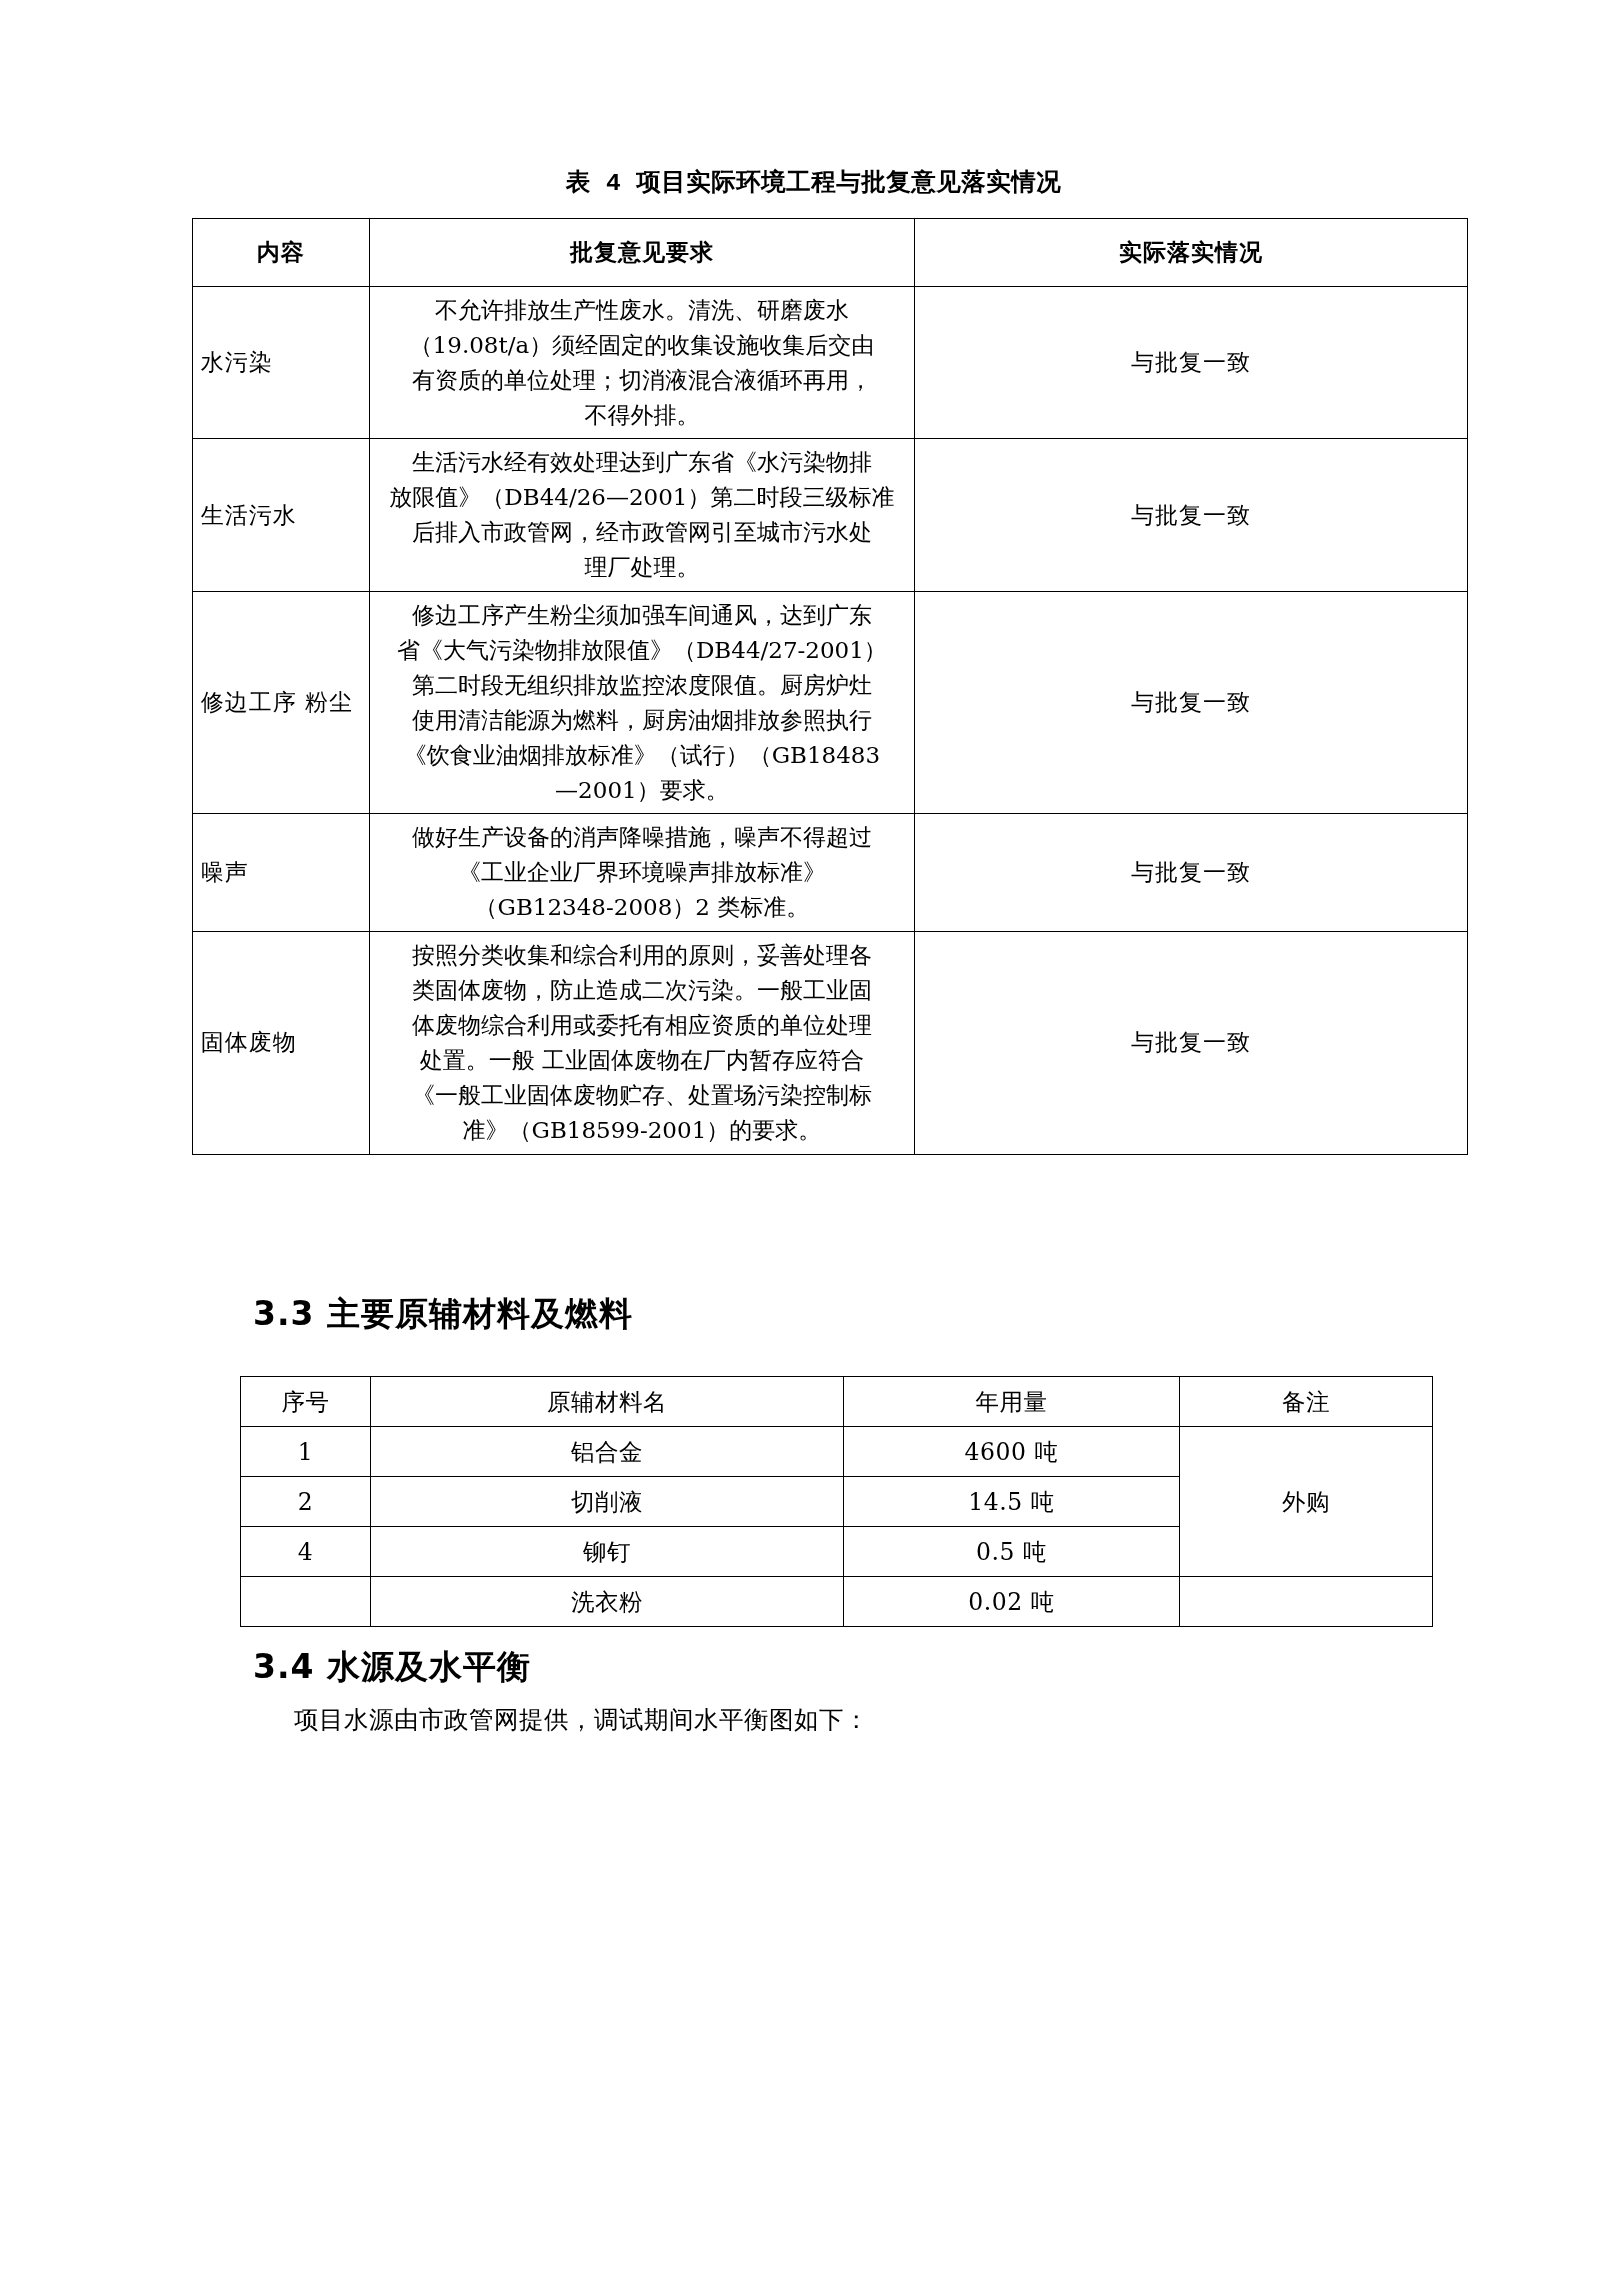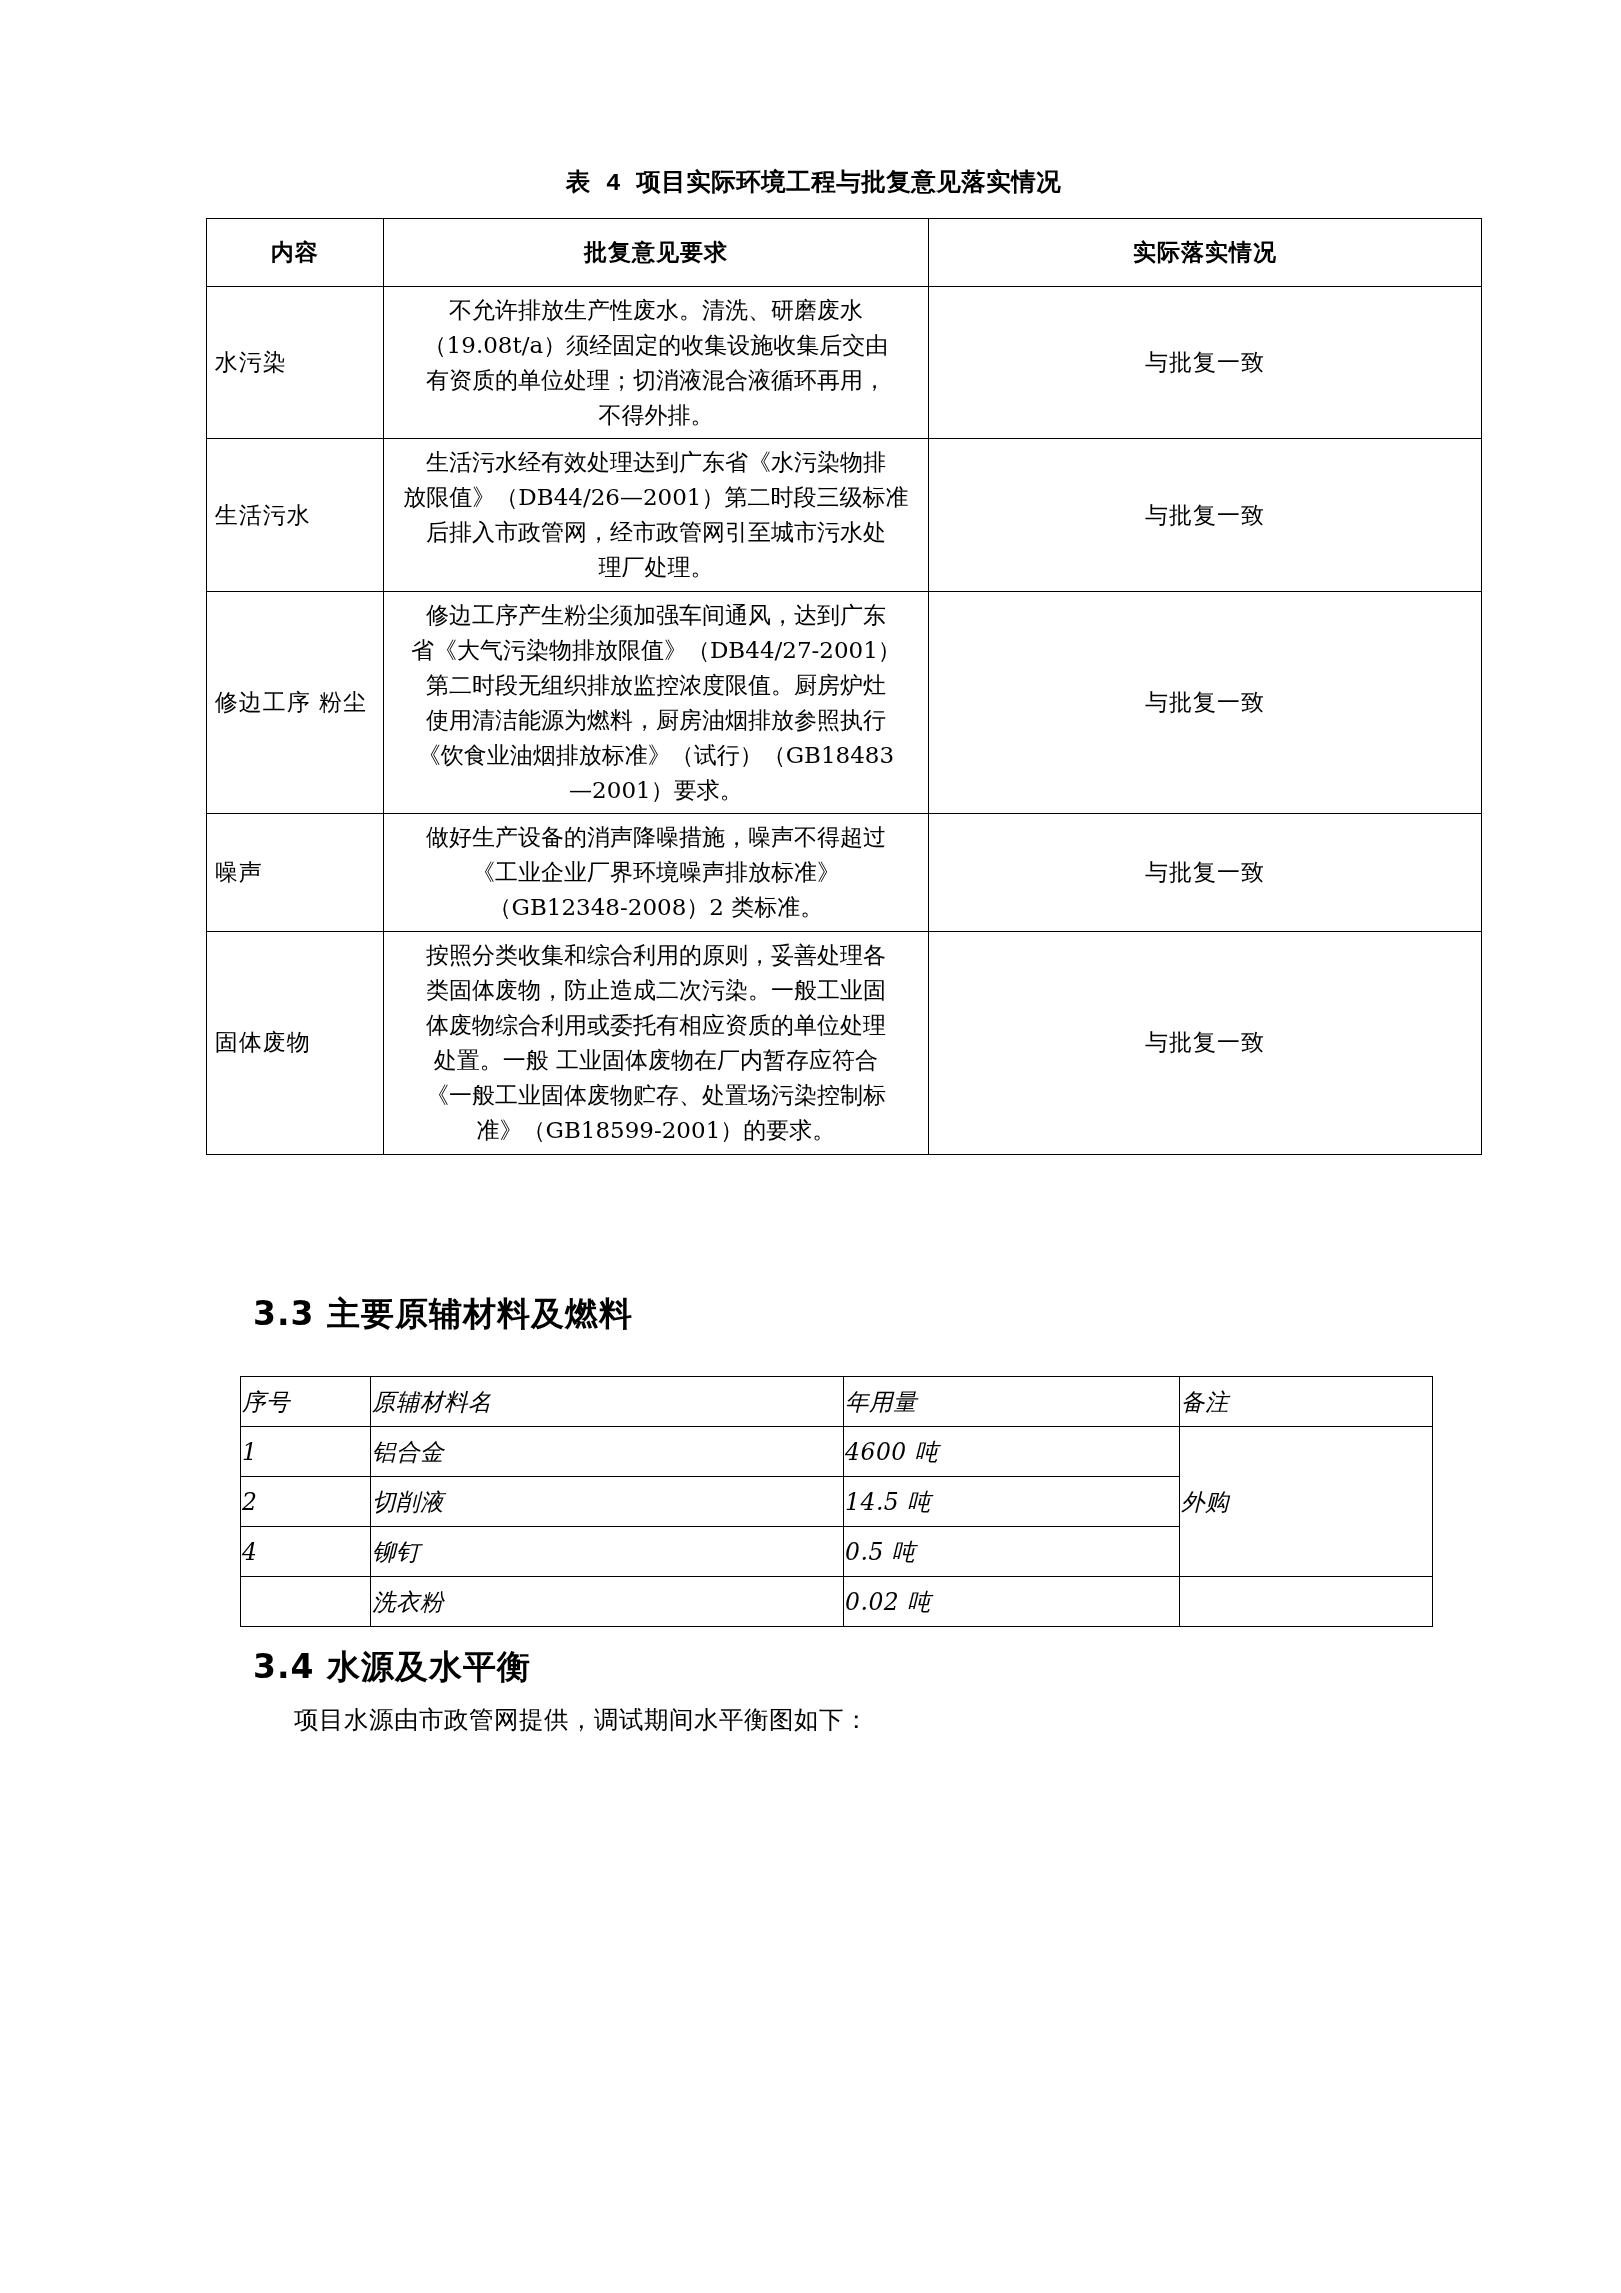--- a/index.html
+++ b/index.html
@@ -34,21 +34,21 @@
     font-size: 24.5px;
     font-weight: bold;
     font-family: Liberation Mono, monospace;
     letter-spacing: 0.5px;
     white-space: nowrap;
   }
 
   
   .t4-wrap {
     position: absolute;
-    left: 206px;
+    left: 192px;
     top: 218px;
     width: 1225px;
   }
   table.doc-table {
     border-collapse: collapse;
     width: 100%;
     table-layout: fixed;
   }
   table.doc-table td, table.doc-table th {
     border: 1.6px solid #000000;
@@ -108,26 +108,25 @@
     top: 1376px;
     width: 1181px;
   }
   table.mat-table {
     border-collapse: collapse;
     width: 100%;
     table-layout: fixed;
   }
   table.mat-table td {
     border: 1.6px solid #000000;
-    text-align: left;
+    text-align: center;
     vertical-align: middle;
     height: 47px;
     font-size: 23.5px;
     letter-spacing: 0.5px;
-    font-style: italic;
   }
   .m-c1 { width: 127px; }
   .m-c2 { width: 470px; }
   .m-c3 { width: 333px; }
   .m-c4 { width: 250px; }
 
   
   .body-para {
     position: absolute;
     left: 294px;

